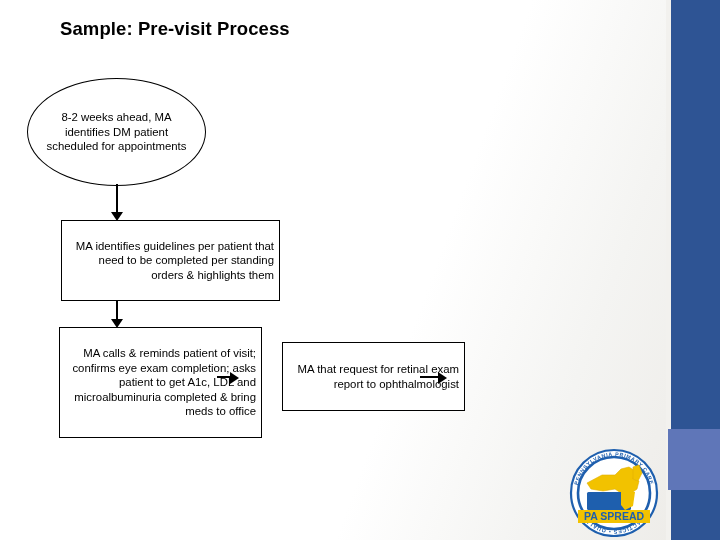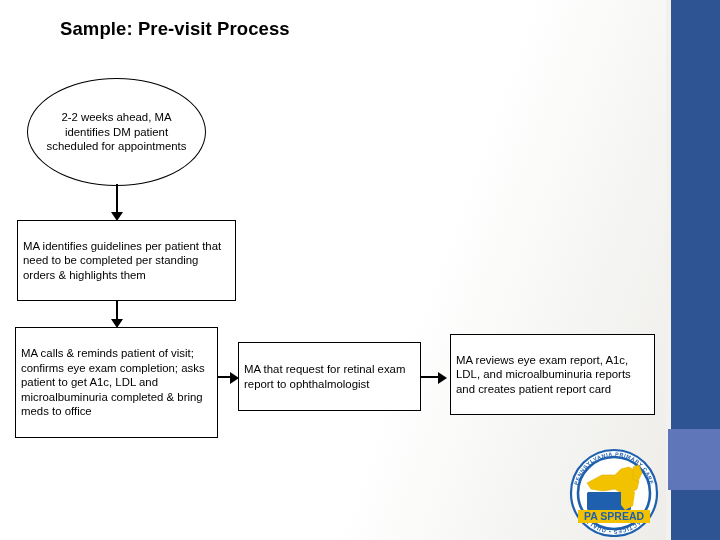--- a/index.html
+++ b/index.html
@@ -72,25 +72,26 @@
 
   
   .node {
     position: absolute;
     box-sizing: border-box;
     background: #ffffff;
     border: 1.6px solid #000000;
     color: #000000;
     font-size: 11.4px;
     line-height: 14.4px;
-    text-align: left;
+    text-align: right;
     display: flex;
     align-items: center;
     justify-content: center;
     padding: 2px 5px;
+    margin-left: 44px;
   }
   .node .txt { width: 100%; }
 
   .ellipse {
     position: absolute;
     box-sizing: border-box;
     background: #ffffff;
     border: 1.4px solid #000000;
     border-radius: 50%;
     color: #000000;
@@ -164,21 +165,21 @@
 <div id="slide">
 
   <div class="bar-edge"></div>
   <div class="bar-main"></div>
   <div class="bar-light"></div>
   <div class="bar-lower"></div>
 
   <div id="title">Sample: Pre-visit Process</div>
 
   <div class="ellipse" id="node-ellipse">
-    <span class="txt">2-2 weeks ahead, MA identifies DM patient scheduled for appointments</span>
+    <span class="txt">8-2 weeks ahead, MA identifies DM patient scheduled for appointments</span>
   </div>
 
   <div class="conn" id="conn-v1"></div>
   <div id="conn-v1-head"></div>
 
   <div class="node" id="node-box2">
     <span class="txt">MA identifies guidelines per patient that need to be completed per standing orders &amp; highlights them</span>
   </div>
 
   <div class="conn" id="conn-v2"></div>
@@ -191,23 +192,20 @@
   <div class="conn" id="conn-h1"></div>
   <div id="conn-h1-head"></div>
 
   <div class="node" id="node-box4">
     <span class="txt">MA that request for retinal exam report to ophthalmologist</span>
   </div>
 
   <div class="conn" id="conn-h2"></div>
   <div id="conn-h2-head"></div>
 
-  <div class="node" id="node-box5">
-    <span class="txt">MA reviews eye exam report, A1c, LDL, and microalbuminuria reports and creates patient report card</span>
-  </div>
 
   <svg id="logo" viewBox="0 0 102 92">
     <defs>
       <path id="ringTop" d="M 14,48 A 37,37 0 0 1 88,48" fill="none"></path>
       <path id="ringBot" d="M 88,48 A 37,37 0 0 1 14,48" fill="none"></path>
     </defs>
 
     <circle cx="51" cy="48" r="43" fill="#ffffff" stroke="#1e5fae" stroke-width="2.2"></circle>
     <circle cx="51" cy="48" r="36" fill="#ffffff" stroke="#1e5fae" stroke-width="2.6"></circle>
 

